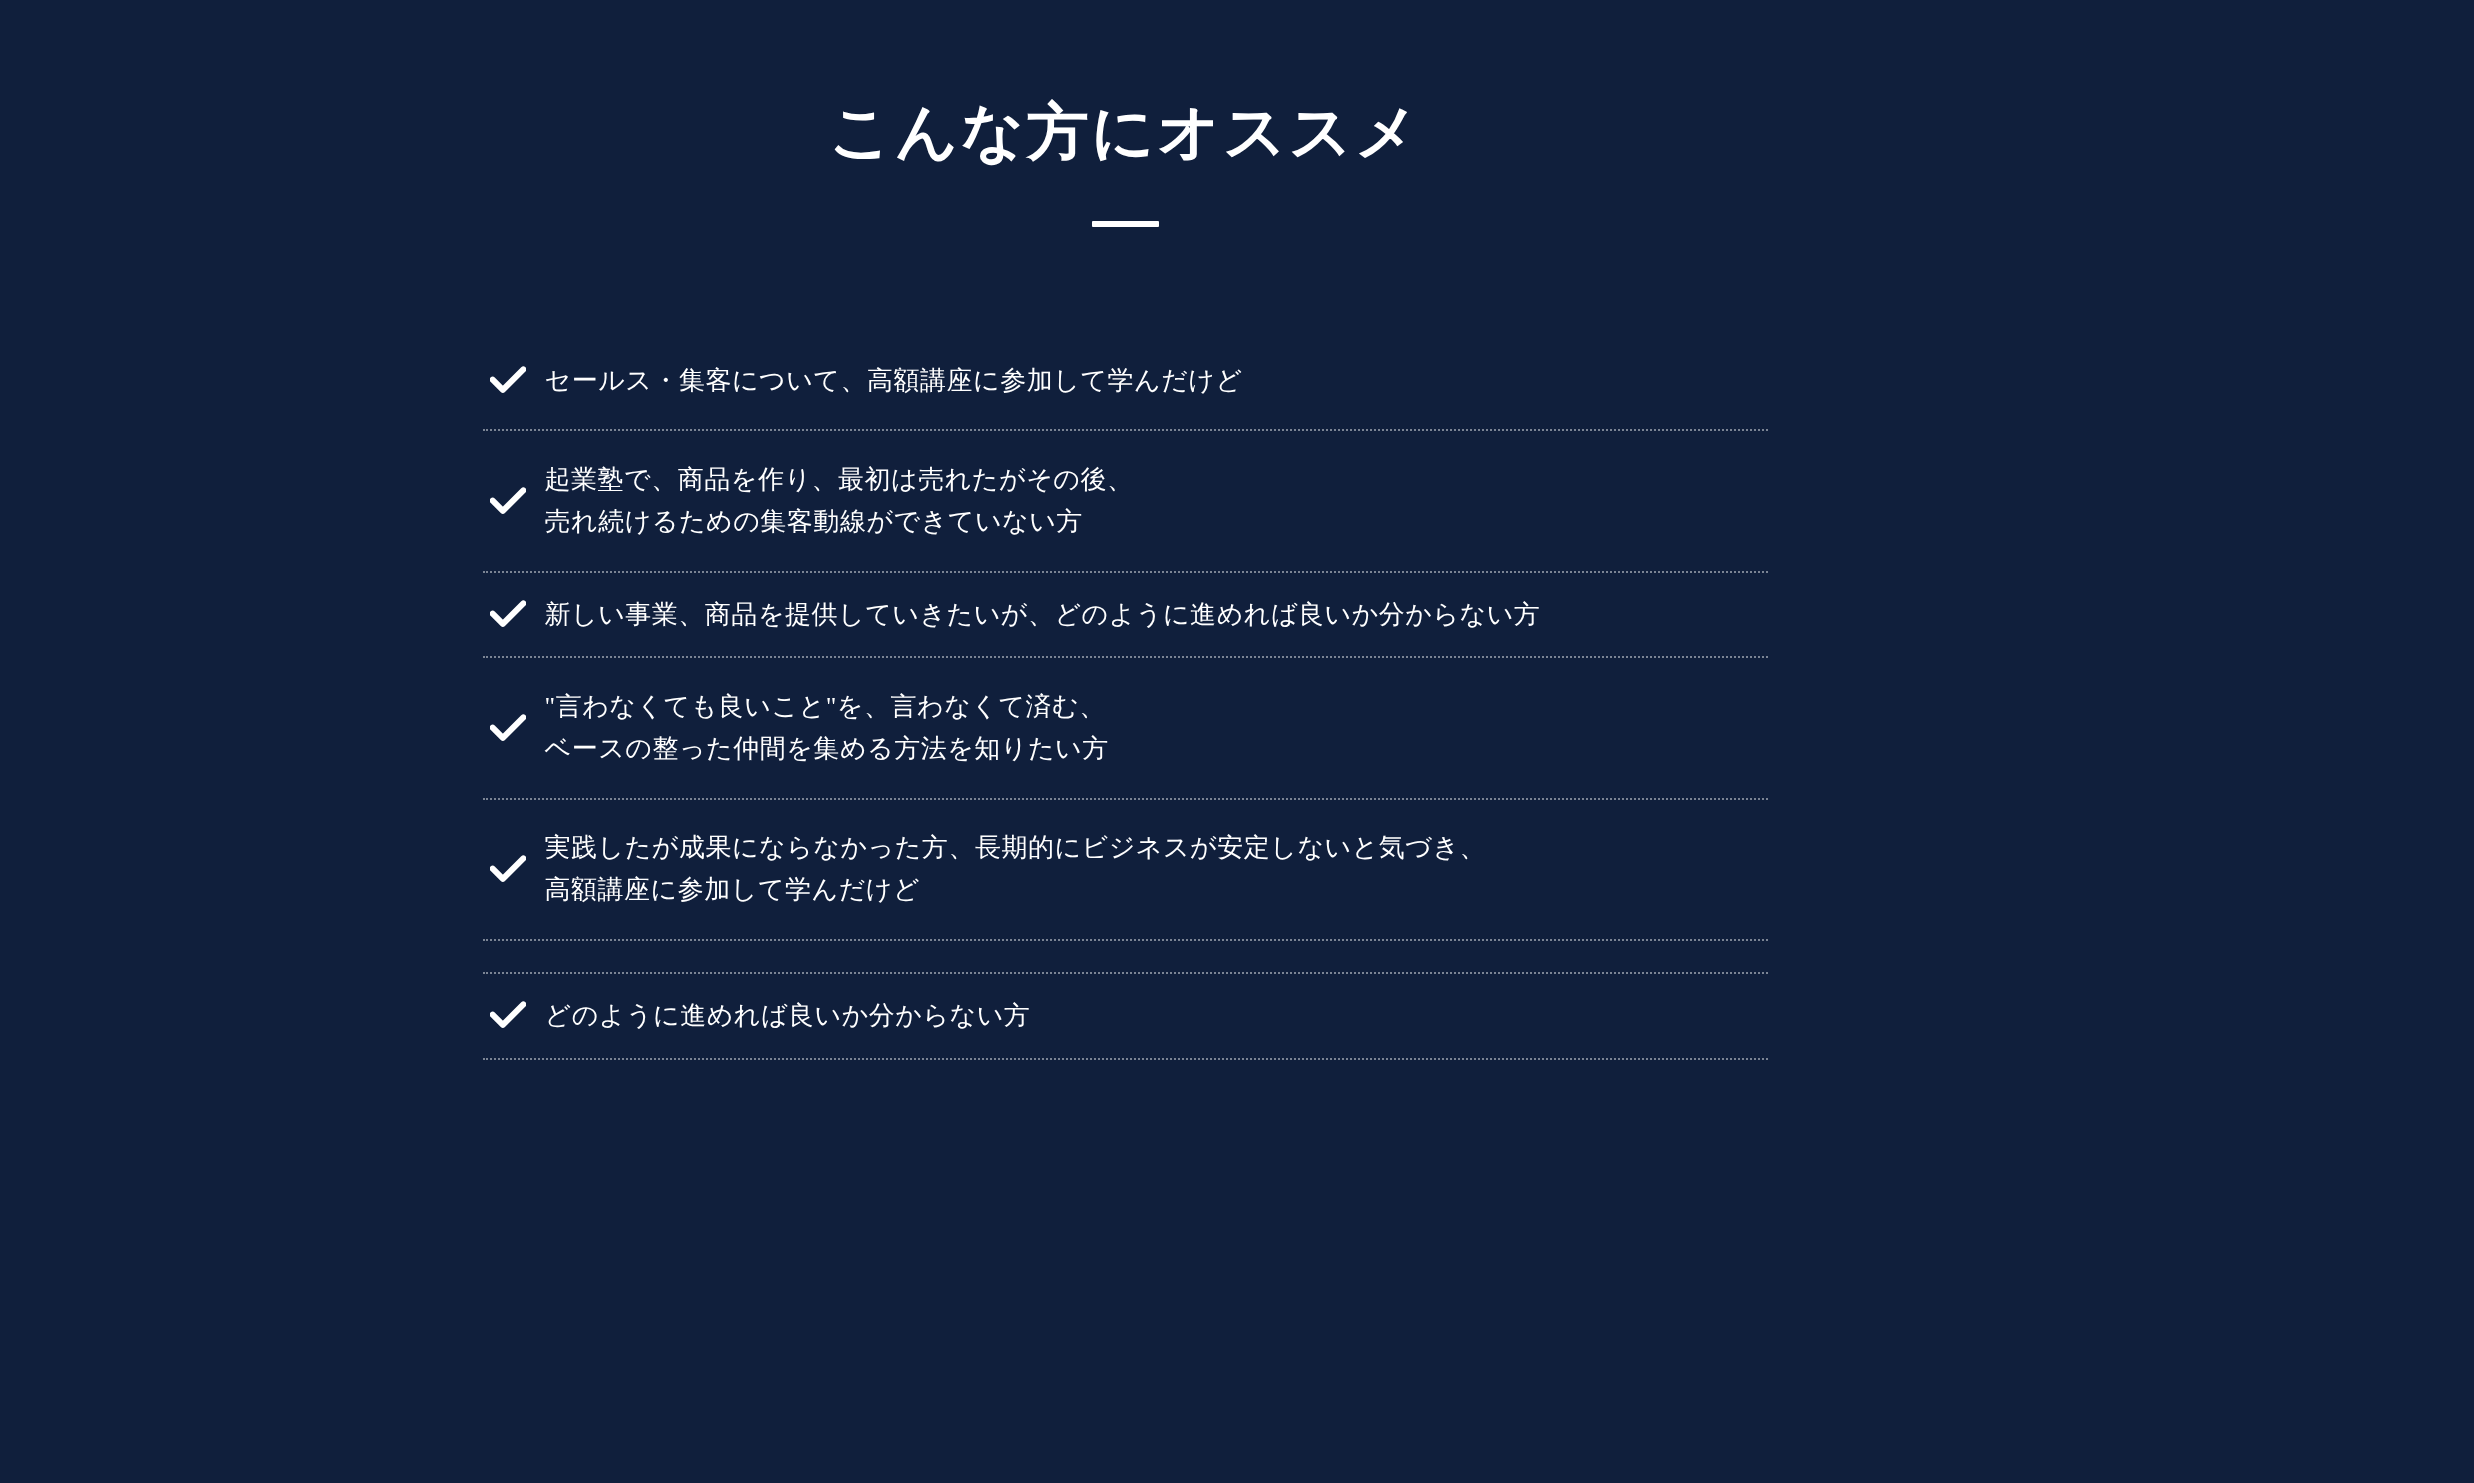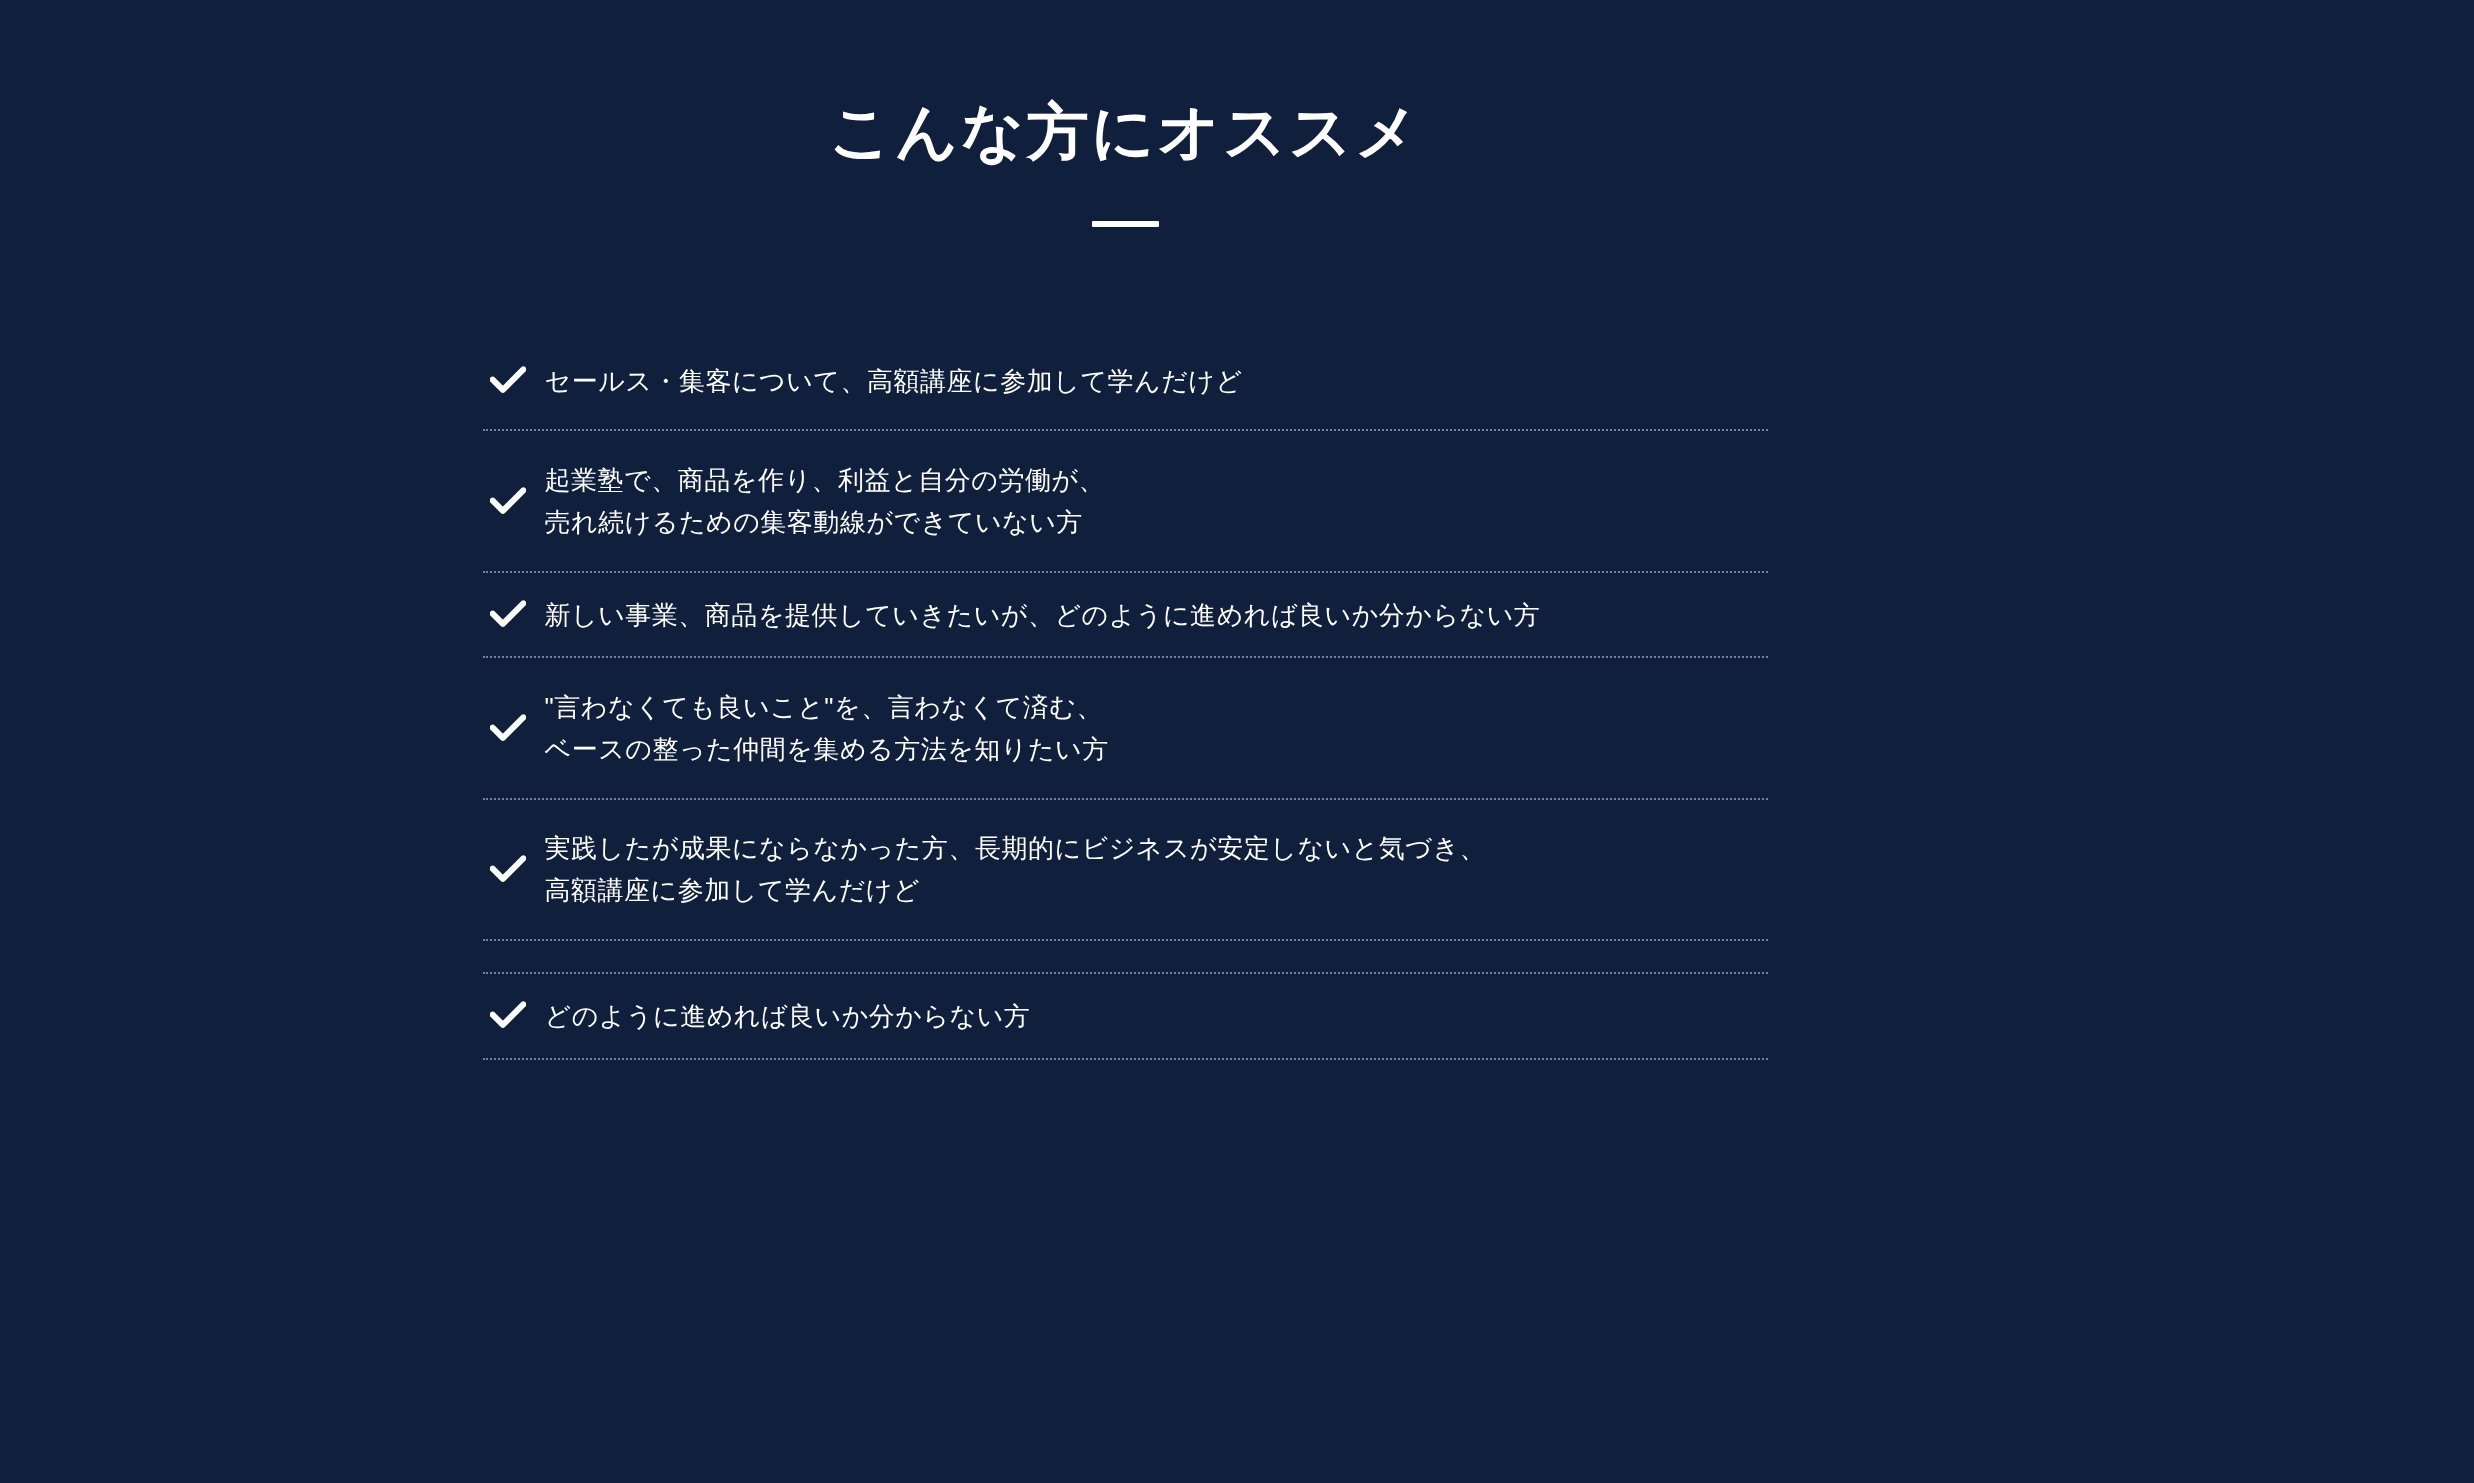--- a/index.html
+++ b/index.html
@@ -40,20 +40,21 @@
     height: 5.2px;
     background: #ffffff;
     margin: 52px auto 0 auto;
     border-radius: 0.9px;
   }
 
   
   .list-wrap {
     width: 1285px;
     margin: 128px auto 0 auto;
+    font-family: Liberation Serif, serif;
   }
   .list-item {
     display: flex;
     align-items: center;
     padding: 0 0 0 0;
   }
   .check-cell {
     width: 62px;
     min-width: 62px;
     display: flex;
@@ -115,21 +116,21 @@
     <div class="divider"></div>
     <div class="item-spacer"></div>
 
     <div class="list-item">
       <div class="check-cell">
         <svg class="check-icon" width="36" height="29" viewBox="0 0 42 34" aria-hidden="true">
           <path d="M3 16 L15 28 L39 4" fill="none" stroke="#ffffff" stroke-width="7" stroke-linecap="round" stroke-linejoin="round"></path>
         </svg>
       </div>
       <div class="text-cell">
-        <div class="line">起業塾で、商品を作り、利益と自分の労働が、</div>
+        <div class="line">起業塾で、商品を作り、最初は売れたがその後、</div>
         <div class="line">売れ続けるための集客動線ができていない方</div>
       </div>
     </div>
     <div class="item-spacer"></div>
     <div class="divider"></div>
     <div class="item-spacer small"></div>
 
     <div class="list-item">
       <div class="check-cell">
         <svg class="check-icon" width="36" height="29" viewBox="0 0 42 34" aria-hidden="true">

